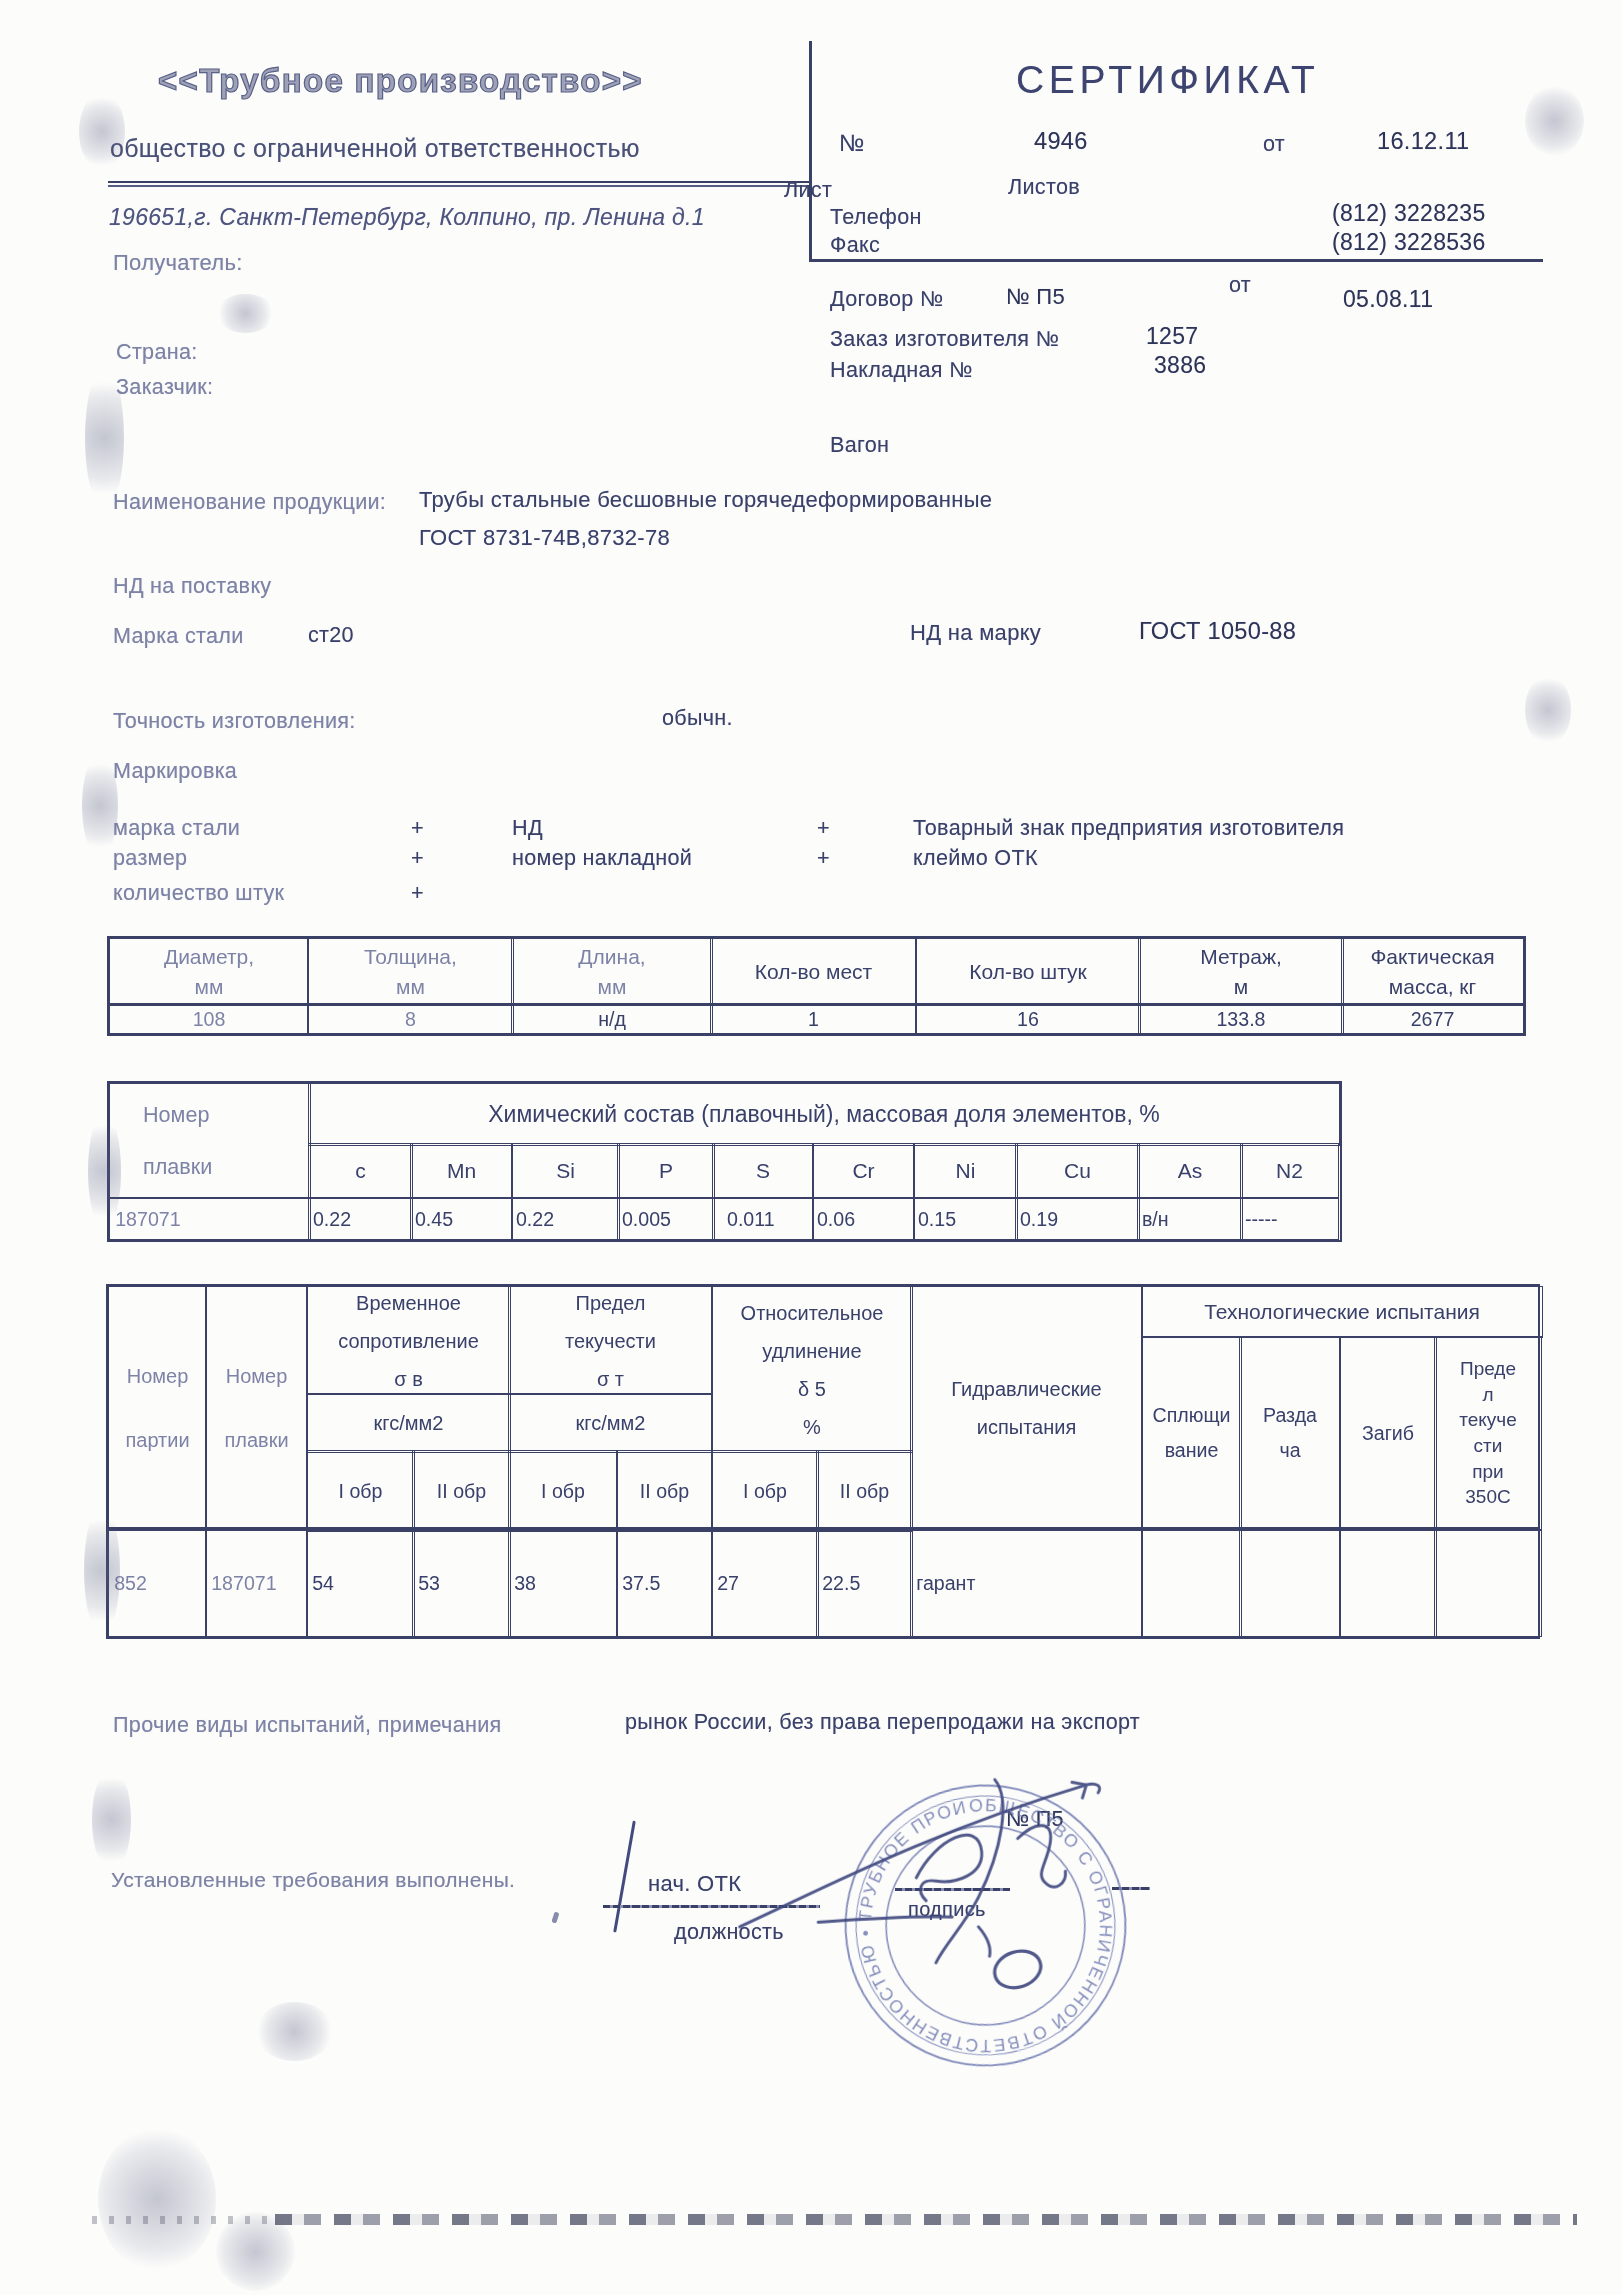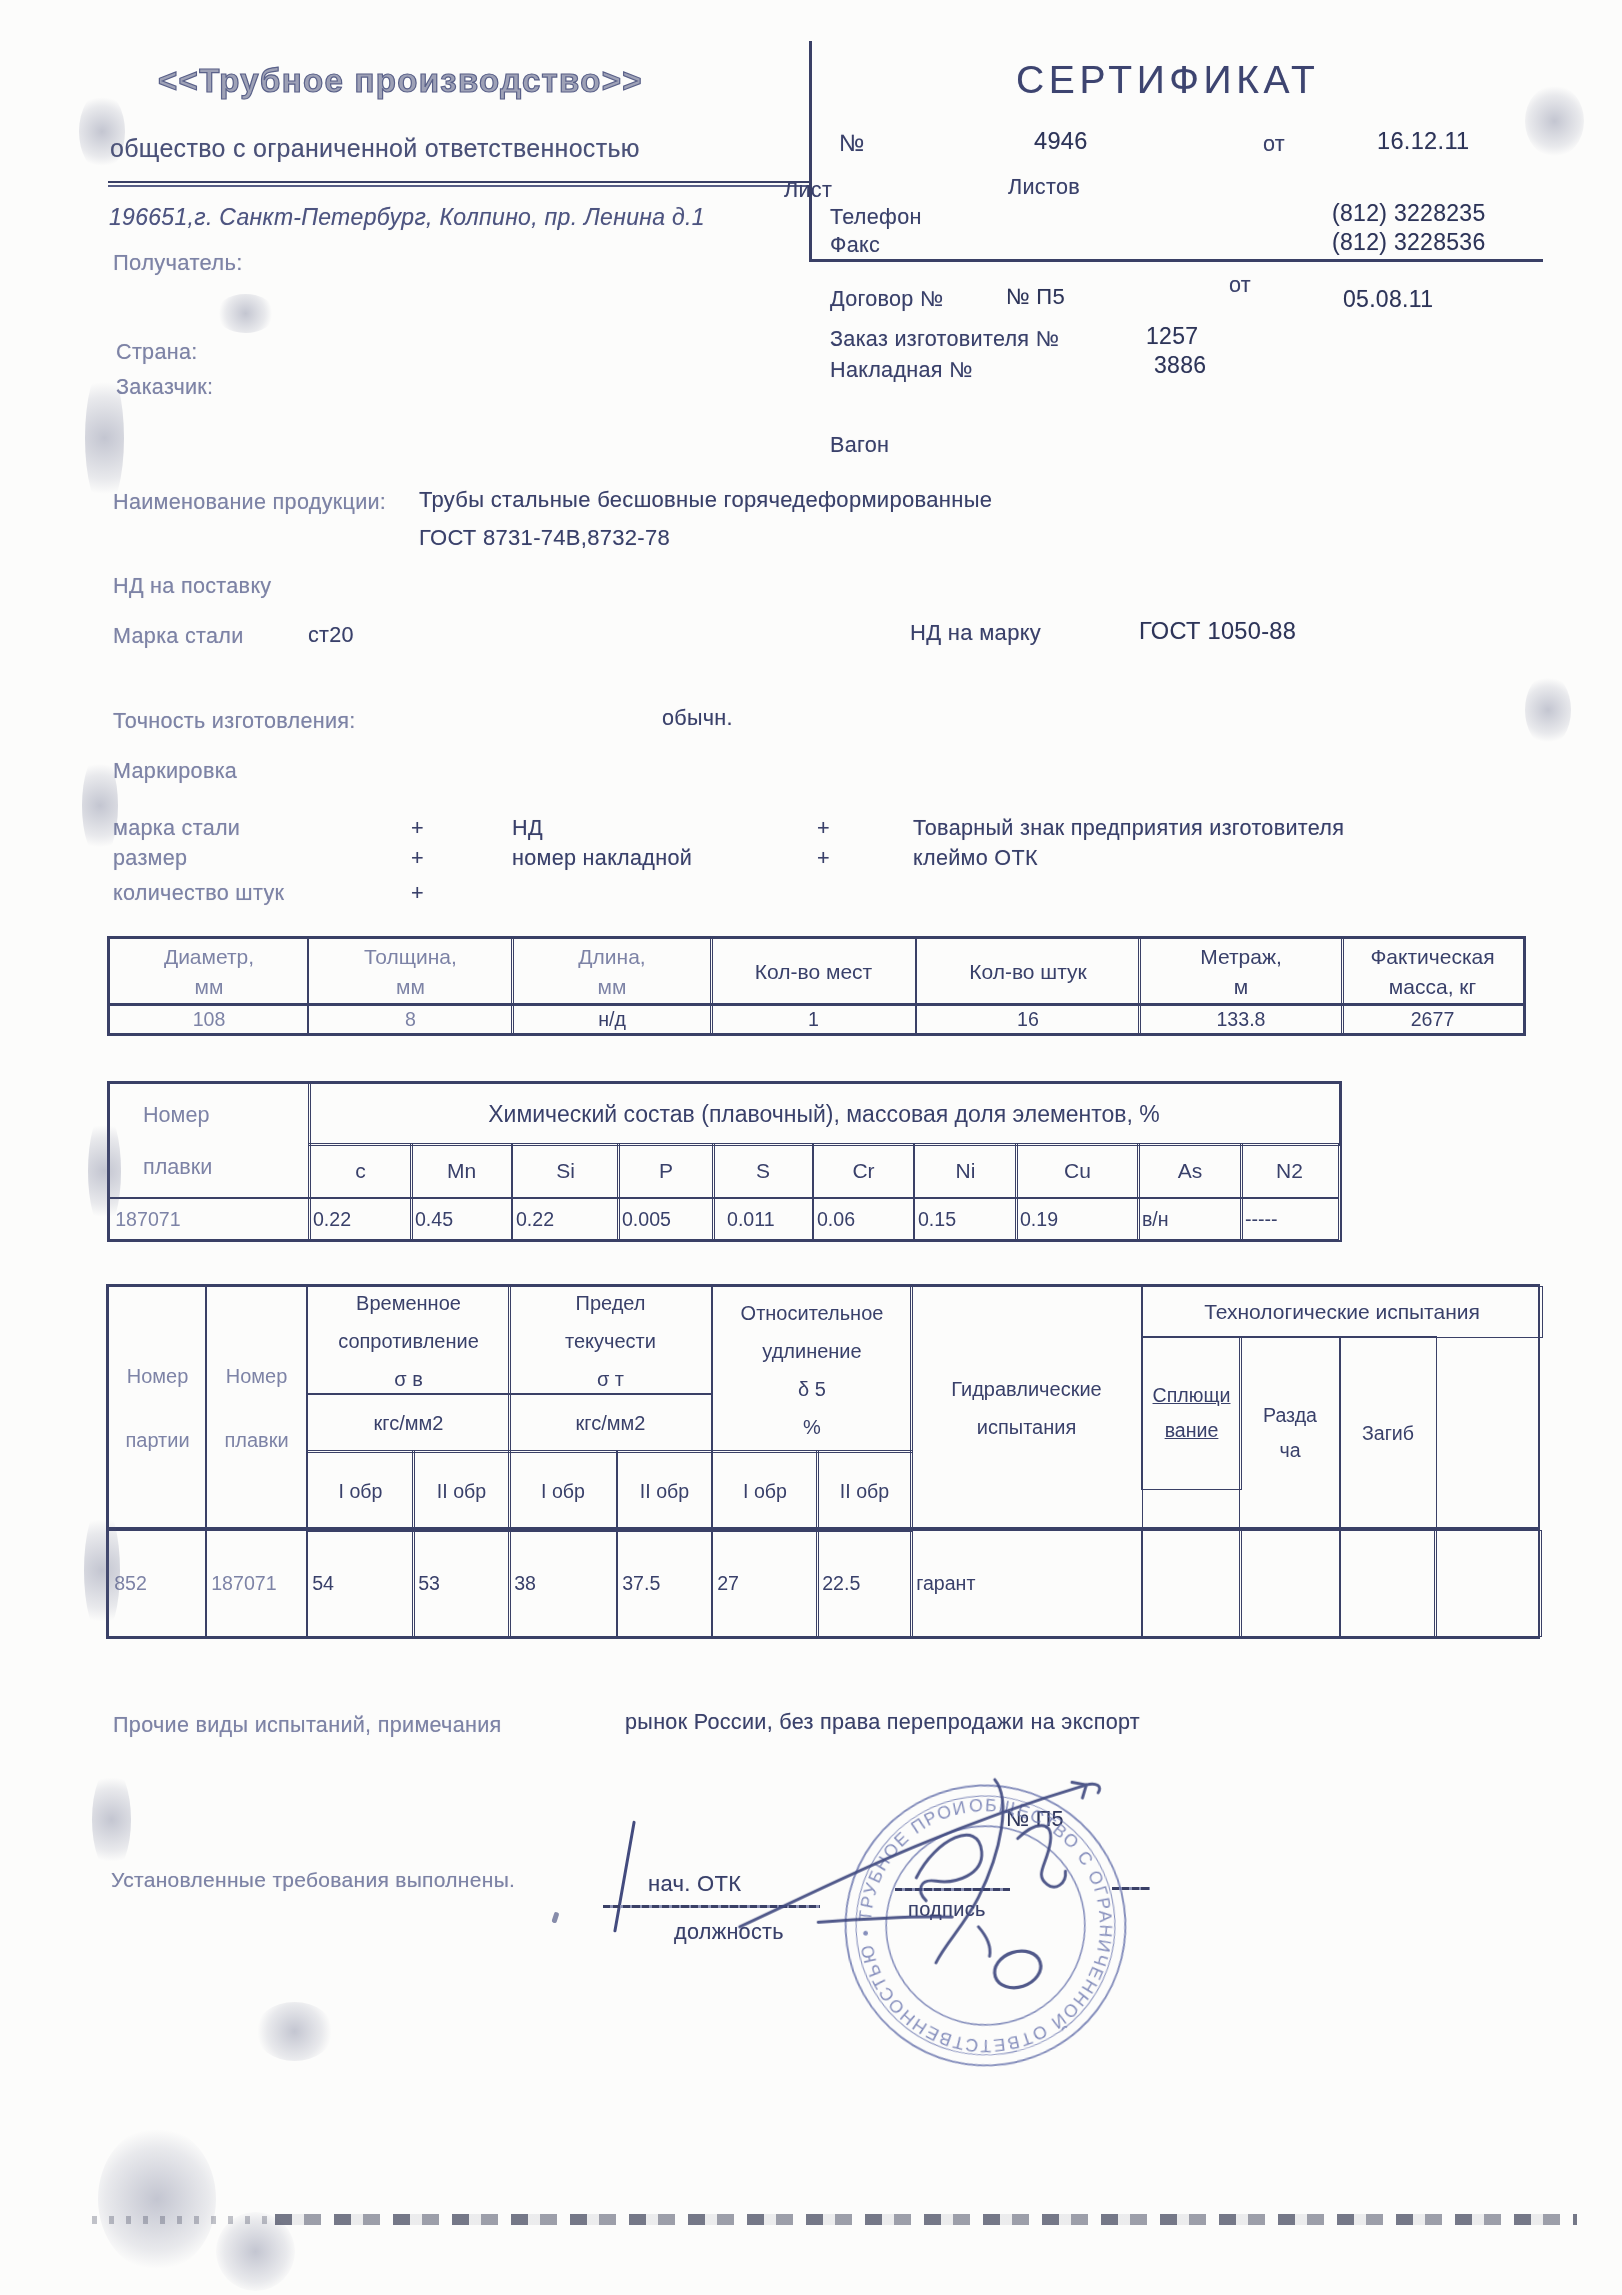--- a/index.html
+++ b/index.html
@@ -183,25 +183,31 @@
     <div class="cell" style="left:400px;top:107px;width:205px;height:60px;font-size:20px;border-top:2.6px solid var(--border);">кгс/мм2</div>
     <div class="cell pre" style="left:603px;top:0;width:202px;height:167px;font-size:20px;line-height:1.9;">Относительное
 удлинение
 δ 5
 %</div>
 
     <div class="cell pre" style="left:802px;top:0;width:233px;height:244px;font-size:20px;line-height:1.9;">Гидравлические
 испытания</div>
 
     <div class="cell" style="left:1033px;top:0;width:402px;height:52px;font-size:21px;">Технологические испытания</div>
-    <div class="cell pre" style="left:1033px;top:50px;width:101px;height:154px;font-size:19.6px;line-height:1.8;text-decoration:underline;">Сплющи
+    <div class="cell pre" style="left:1033px;top:50px;width:101px;height:194px;font-size:19.6px;line-height:1.8;">Сплющи
 вание</div>
     <div class="cell pre" style="left:1131px;top:50px;width:102px;height:194px;font-size:19.6px;line-height:1.8;">Разда
 ча</div>
     <div class="cell" style="left:1231px;top:50px;width:98px;height:194px;font-size:19.6px;">Загиб</div>
+    <div class="cell pre" style="left:1326px;top:50px;width:108px;height:194px;font-size:19px;line-height:1.35;">Преде
+л
+текуче
+сти
+при
+350С</div>
 
     <div class="cell" style="left:198px;top:164px;width:109px;height:82px;font-size:19.6px;">I обр</div>
     <div class="cell" style="left:304px;top:164px;width:99px;height:82px;font-size:19.6px;">II обр</div>
     <div class="cell" style="left:400px;top:164px;width:110px;height:82px;font-size:19.6px;">I обр</div>
     <div class="cell" style="left:508px;top:164px;width:97px;height:82px;font-size:19.6px;">II обр</div>
     <div class="cell" style="left:603px;top:164px;width:108px;height:82px;font-size:19.6px;">I обр</div>
     <div class="cell" style="left:708px;top:164px;width:97px;height:82px;font-size:19.6px;">II обр</div>
 
     <div class="abs" style="left:0;top:241px;width:1430px;height:3.3px;background:var(--border);"></div>
 

